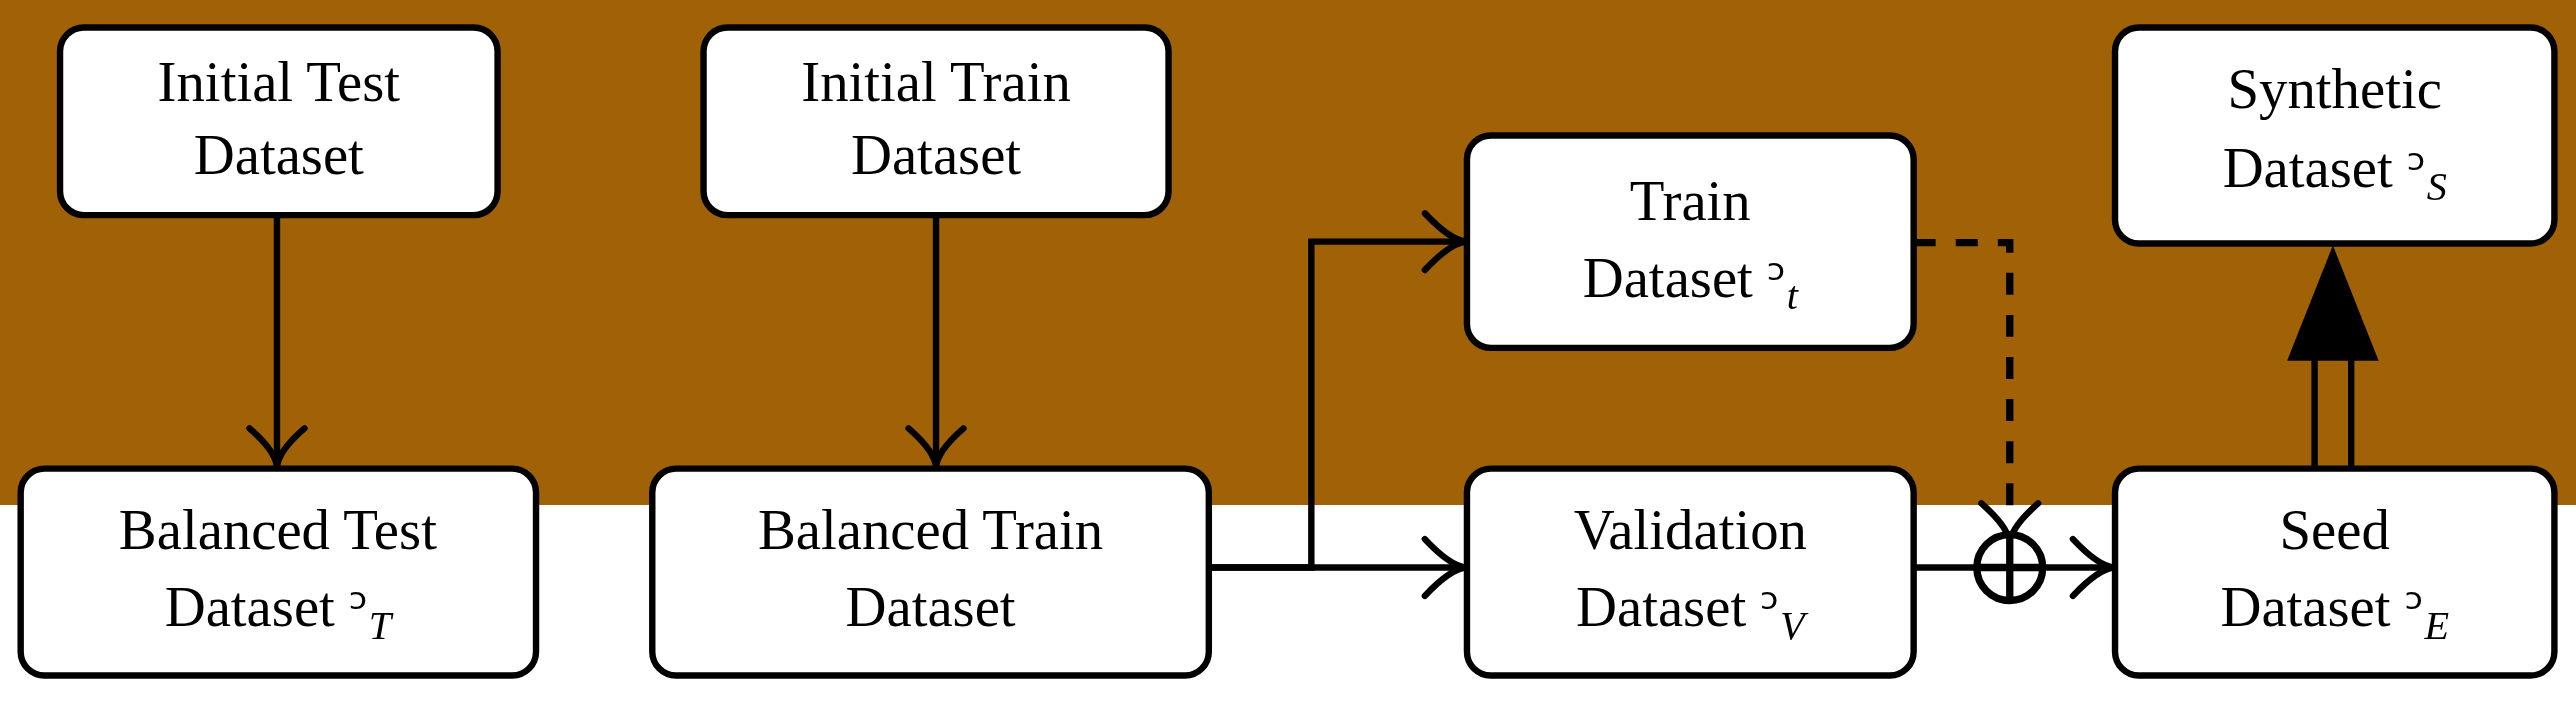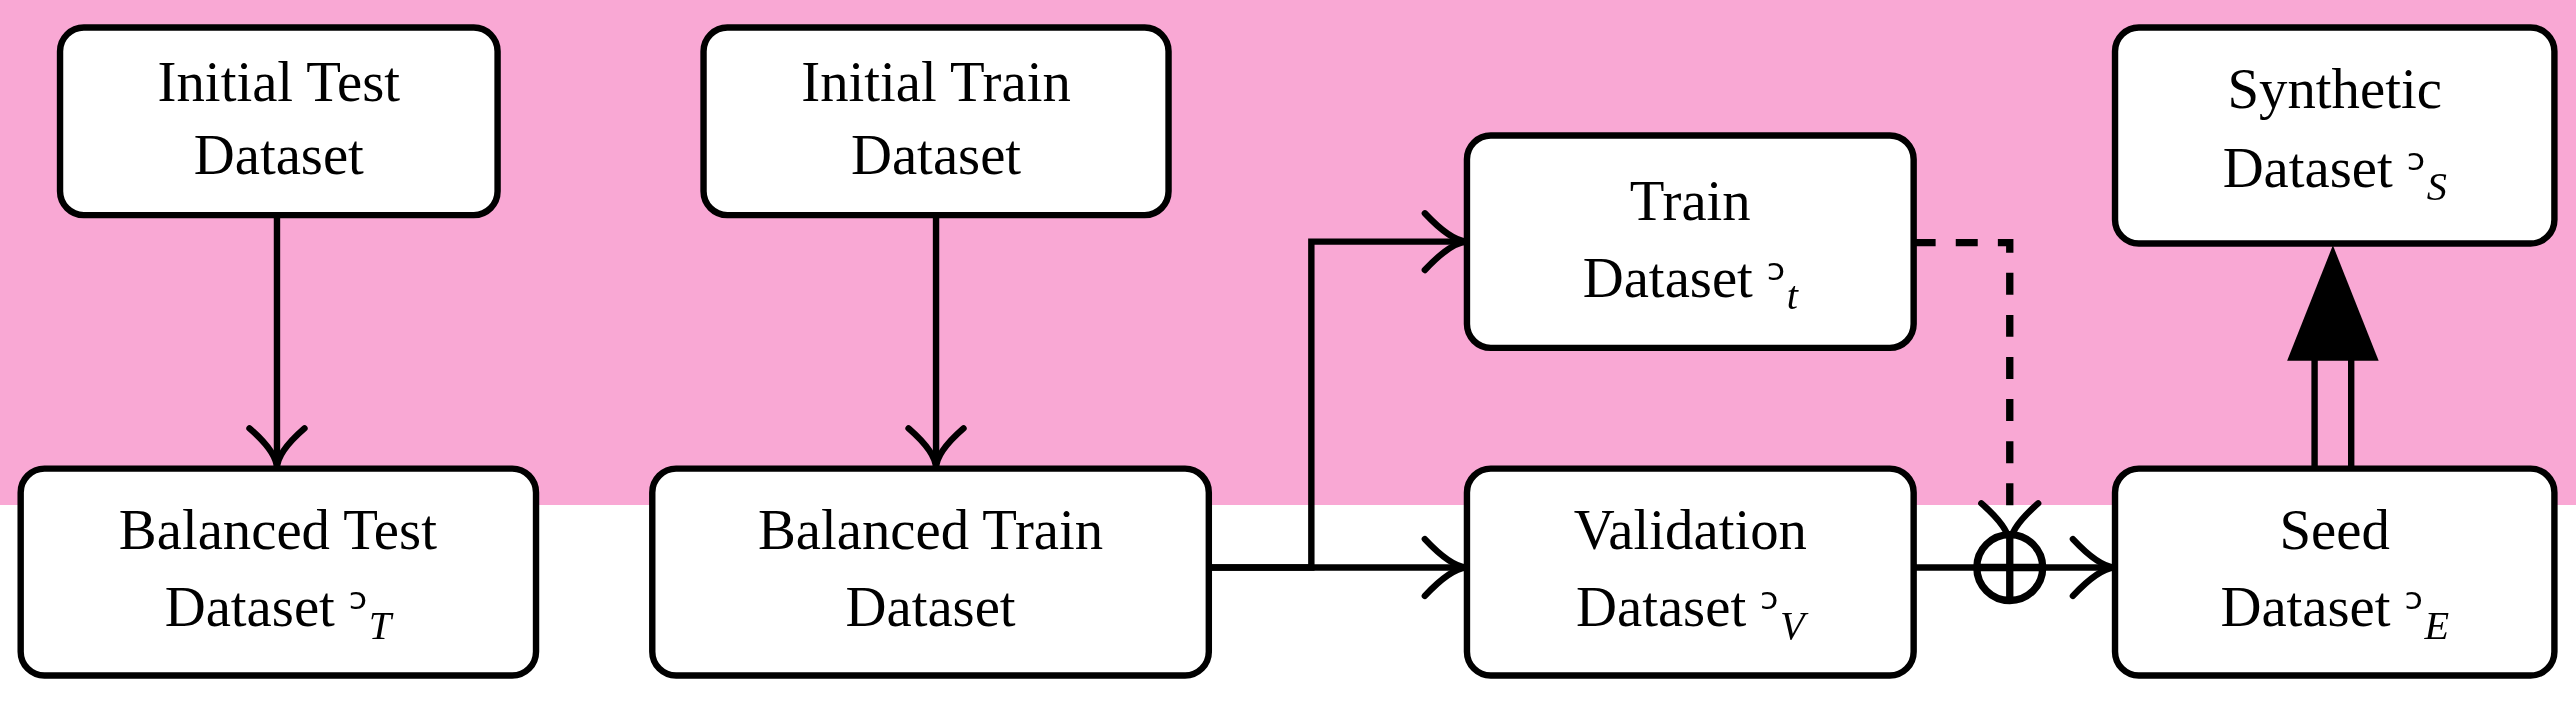--- a/index.html
+++ b/index.html
@@ -11,21 +11,21 @@
   body {
     width: 2576px;
     height: 703px;
     overflow: hidden;
     font-family: "Liberation Serif", "DejaVu Serif", serif;
   }
   #diagram-root {
     position: relative;
     width: 2576px;
     height: 505px;
-    background: #f9a8d4;
+    background: #a16207;
   }
   svg#diagram-svg {
     position: absolute;
     top: 0;
     left: 0;
     width: 2576px;
     height: 703px;
     display: block;
   }
   .node-box {

